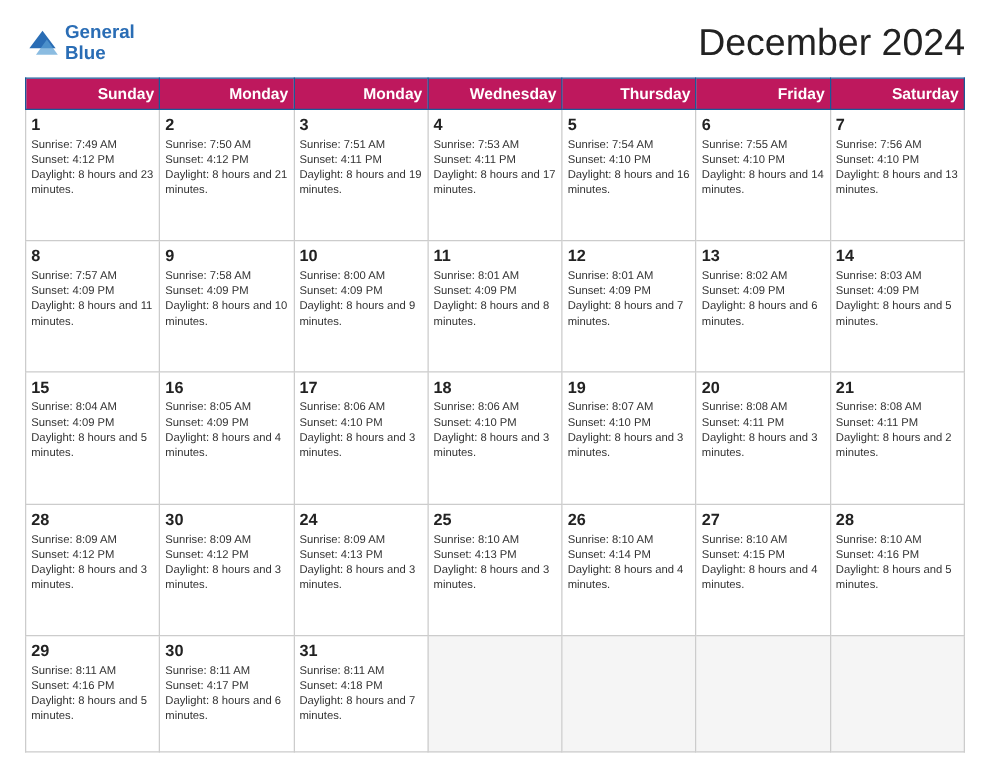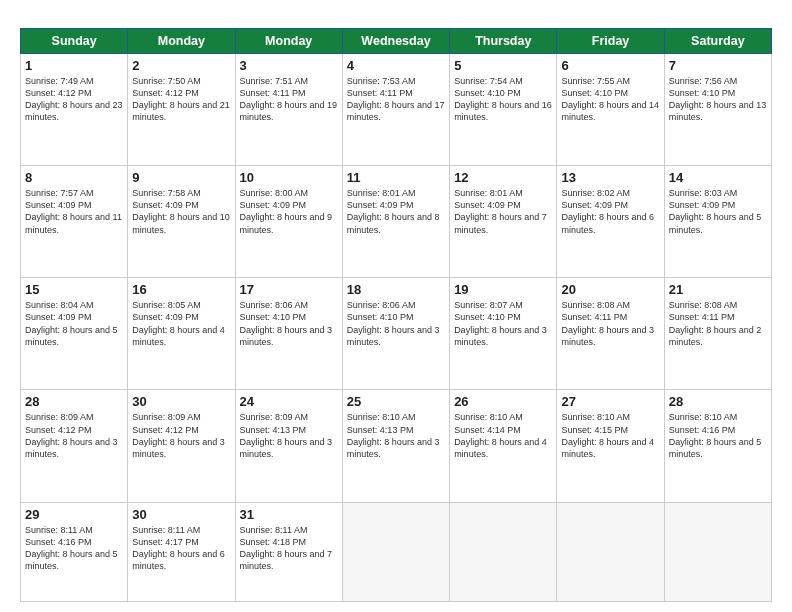--- a/index.html
+++ b/index.html
@@ -54,26 +54,26 @@
       color: #444;
     }
     .calendar {
       flex: 1;
       border: 1px solid #ccc;
       border-collapse: collapse;
       width: 100%;
       table-layout: fixed;
     }
     .calendar th {
-      background: #15803d;
+      background: #be185d;
       color: #fff;
       font-size: 12.5px;
       font-weight: bold;
       padding: 5px 4px;
-      text-align: center;
+      text-align: right;
       border: 1px solid #1a5a99;
     }
     .calendar td {
       vertical-align: top;
       border: 1px solid #ccc;
       padding: 4px 4px 3px 4px;
       font-size: 9.5px;
       color: #333;
       background: #fff;
       height: 88px;
@@ -95,21 +95,32 @@
       font-size: 9px;
       line-height: 1.35;
       color: #333;
     }
   </style>
 </head>
 <body>
 
 <div class="page">
   <div class="header">
+    <div class="logo">
+      <svg class="logo-icon" viewBox="0 0 32 32">
+        <polygon points="16,4 28,20 4,20" fill="#2a6db5"></polygon>
+        <polygon points="20,12 30,26 10,26" fill="#5a9fd4" opacity="0.7"></polygon>
+      </svg>
+      <div class="logo-text">
+        <div><span>General</span></div>
+        <div><span style="color:#2a6db5">Blue</span></div>
+      </div>
+    </div>
     <div class="title-block">
+      <div class="month-title">December 2024</div>
     </div>
   </div>
 
   <table class="calendar">
     <thead>
       <tr>
           <th>Sunday</th>
           <th>Monday</th>
           <th>Monday</th>
           <th>Wednesday</th>

